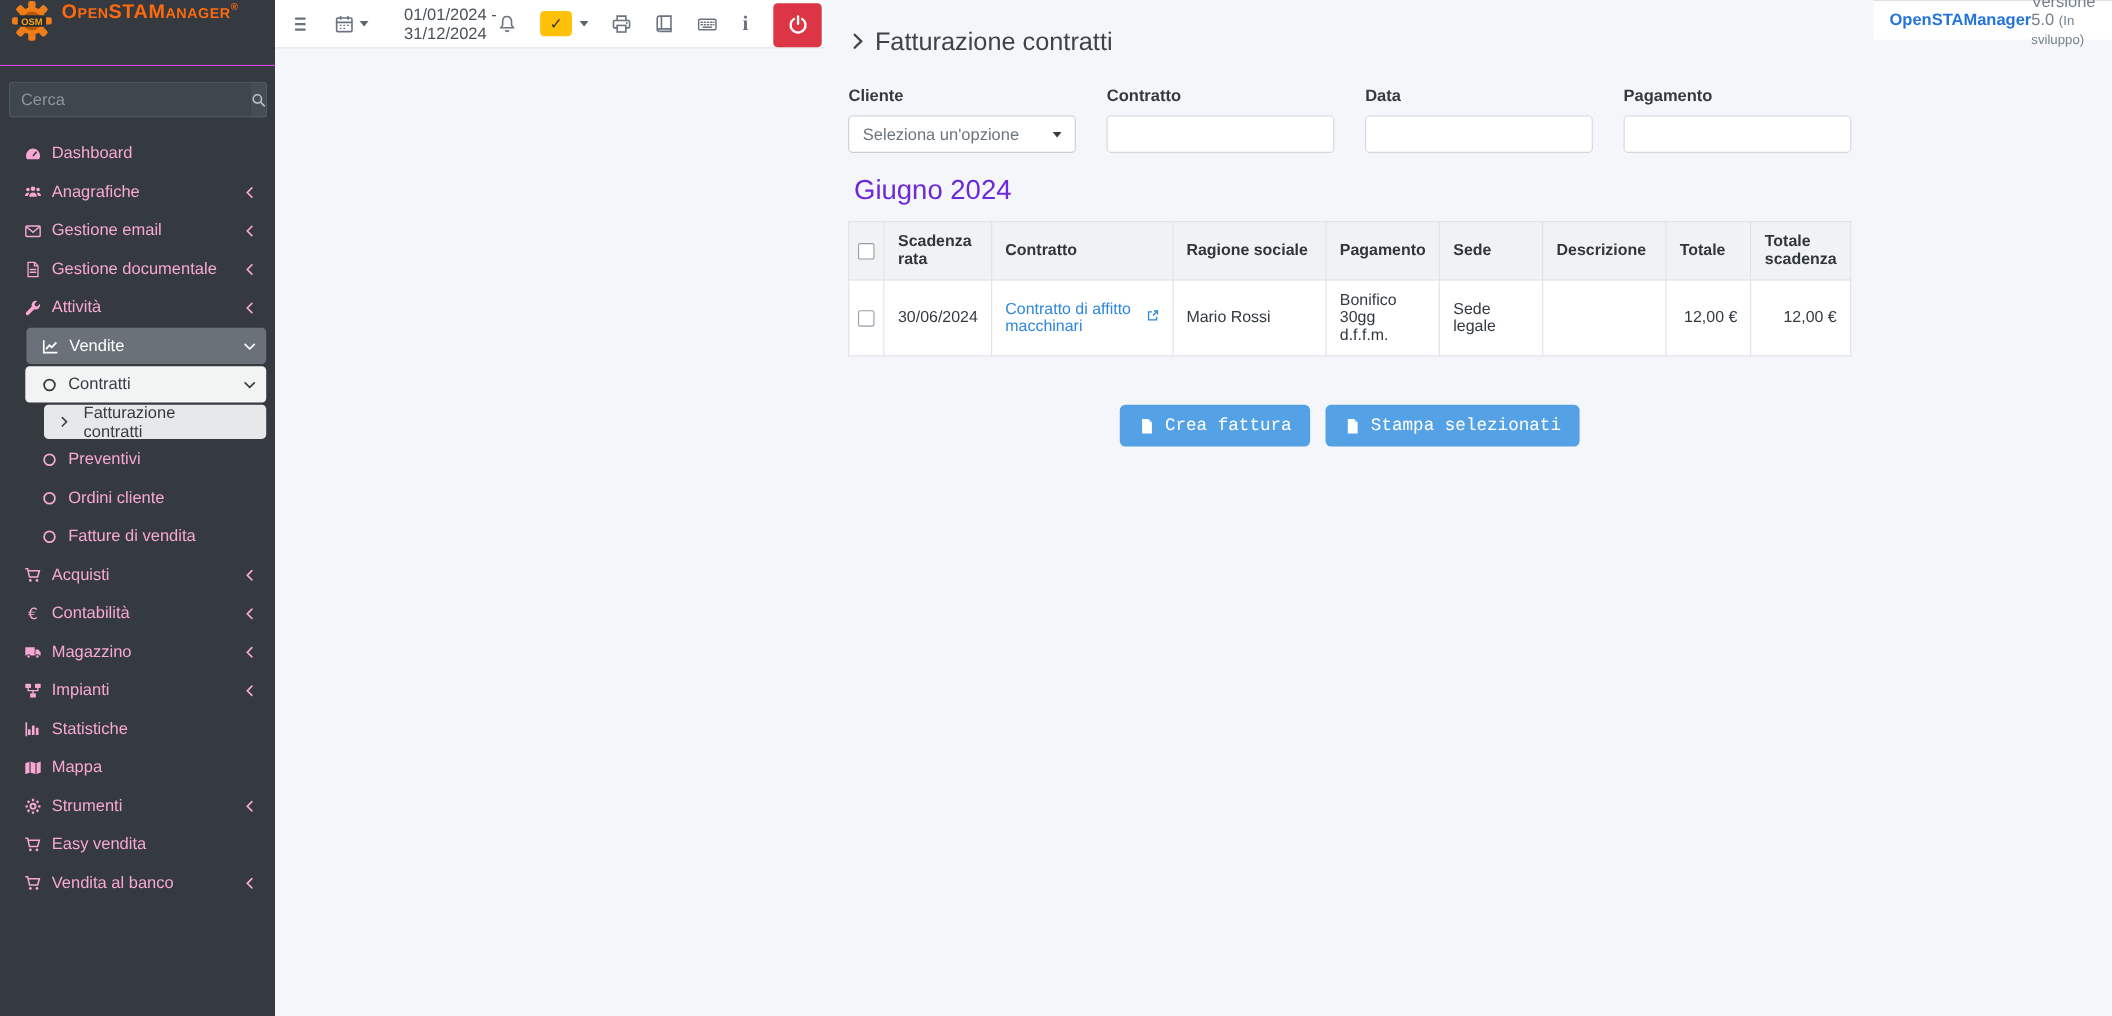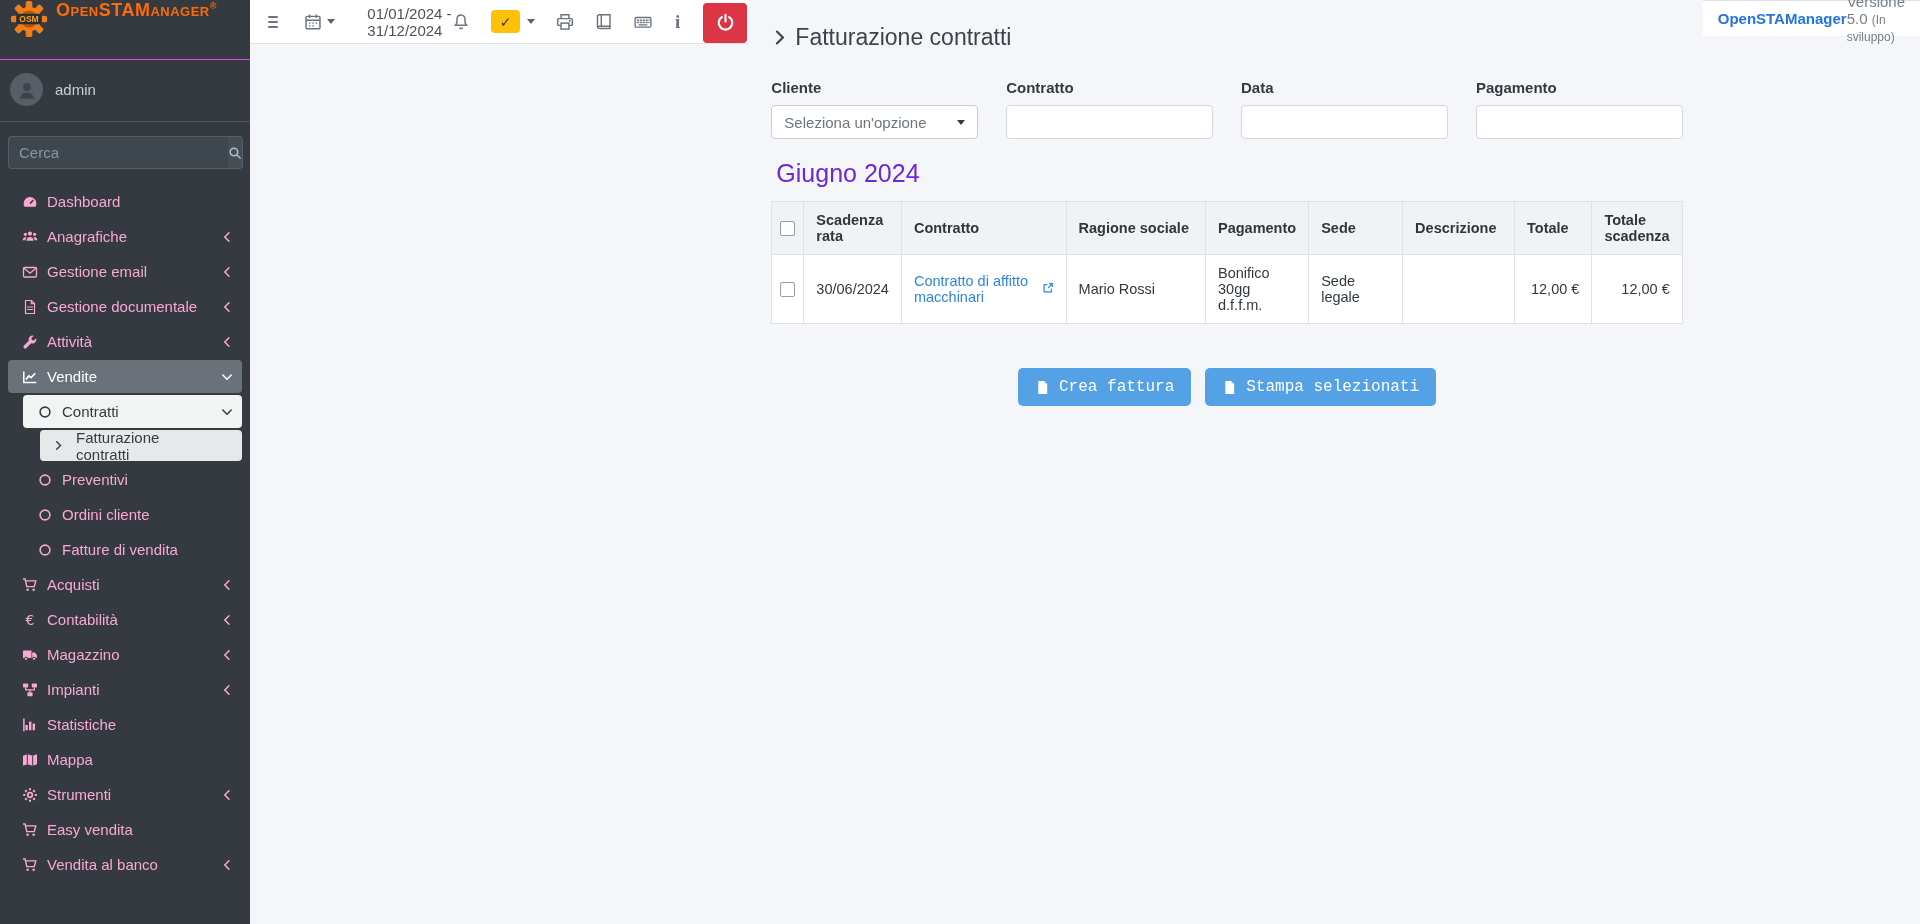--- a/index.html
+++ b/index.html
@@ -23,21 +23,21 @@
   .search-btn svg { width:14px; height:14px; }
   .menu { list-style:none; padding:6px 8px 8px; flex:1; }
   .nav-item { margin-bottom:2px; }
   .nav-link { position:relative; display:flex; align-items:center; height:33px; border-radius:4px; color:#f9a8d4; text-decoration:none; font-size:15px; padding:0 30px 0 13px; cursor:pointer; }
   .nav-link .mi { width:17px; height:17px; flex:0 0 17px; margin-right:9px; display:flex; align-items:center; justify-content:center; }
   .nav-link .mi svg { width:16px; height:16px; }
   .nav-link .chev { position:absolute; right:9px; top:50%; transform:translateY(-50%); width:12px; height:12px; }
   .nav-link .chev svg { width:12px; height:12px; display:block; }
   .nav-link.l1 { margin-left:15px; padding-left:13px; }
   .nav-link.l2 { margin-left:32px; height:31px; padding-left:10px; }
-  .nav-link.active { background:#6a7178; color:#fff; }
+  .nav-link.active { background:#6a7178; color:#fff;margin-left:16px; }
   .nav-link.open { background:#f2f3f3; color:#353b41; }
   .nav-link.open2 { background:#e7e8e9; color:#353b41; }
   .nav-link .mi.chevron-pre svg { width:11px; height:11px; }
 
   
   .main-col { flex:1; min-width:0; display:flex; flex-direction:row; }
 
   
   .topbar { height:44px; flex:0 0 44px; background:#fff; border-bottom:1px solid #dee2e6; display:flex; align-items:center; padding-left:18px; }
   .hamburger { width:20px; display:flex; flex-direction:column; gap:3px; cursor:pointer; margin-right:26px; }
@@ -102,29 +102,20 @@
           <circle cx="20" cy="20" r="13"></circle>
         </g>
         <circle cx="20" cy="20" r="9" fill="#b35708"></circle>
         <rect x="6.5" y="14.5" width="27" height="11" rx="2" fill="#2b2f35"></rect>
         <text x="20" y="23.5" text-anchor="middle" font-size="9" font-weight="bold" fill="#f6a21c" font-family="Liberation Sans, sans-serif">OSM</text>
       </svg>
     </span>
     <span class="brand-name"><span>OpenSTAManager</span><sup>®</sup></span>
   </div>
 
-  <div class="user-panel">
-    <span class="avatar">
-      <svg viewBox="0 0 16 16" fill="#3c434b">
-          <circle cx="8" cy="6" r="2.6"></circle>
-          <path d="M3.2 13.9c.5-2.8 2.4-4.3 4.8-4.3s4.3 1.5 4.8 4.3z"></path>
-        </svg>
-    </span>
-    <span class="user-name">admin</span>
-  </div>
 
   <div class="search-row">
     <input class="search-input" type="text" placeholder="Cerca" style="">
     <span class="search-btn">
       <svg viewBox="0 0 16 16" fill="none" stroke="currentColor" stroke-width="1.7">
           <circle cx="6.8" cy="6.8" r="4.3"></circle>
           <path d="M10.1 10.1 14 14" stroke-linecap="round"></path>
         </svg>
     </span>
   </div>

